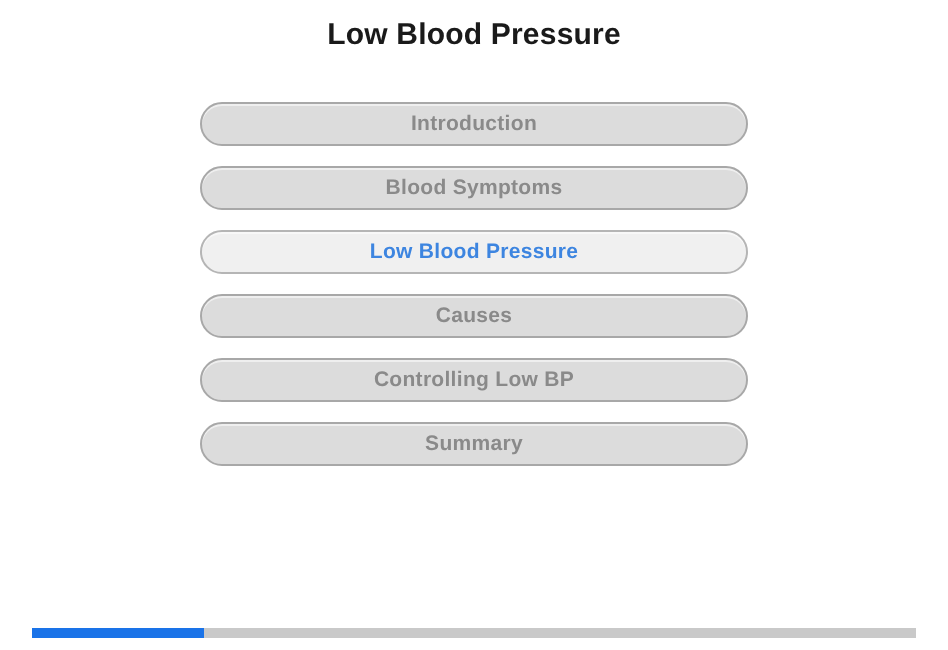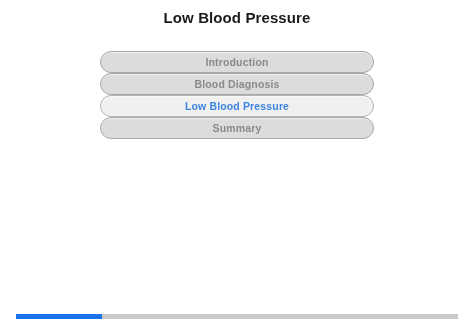--- a/index.html
+++ b/index.html
@@ -40,20 +40,21 @@
     top: 51px;
     left: 100px;
     width: 274px;
   }
 
   .menu-button {
     position: relative;
     box-sizing: border-box;
     width: 274px;
     height: 22px;
+    margin-bottom: 10px;
     border-radius: 11px;
     background: #dcdcdc;
     border: 1px solid #a8a8a8;
     display: flex;
     align-items: center;
     justify-content: center;
     cursor: pointer;
     box-shadow: 0 1px 0 rgba(255,255,255,0.55) inset;
   }
 
@@ -111,24 +112,30 @@
 
 <div class="page">
 
   <div class="page-title">Low Blood Pressure</div>
 
   <div class="menu-list">
       <div class="menu-button">
         <span class="label">Introduction</span>
       </div>
       <div class="menu-button">
-        <span class="label">Blood Diagnosis</span>
+        <span class="label">Blood Symptoms</span>
       </div>
       <div class="menu-button active">
         <span class="label">Low Blood Pressure</span>
+      </div>
+      <div class="menu-button">
+        <span class="label">Causes</span>
+      </div>
+      <div class="menu-button">
+        <span class="label">Controlling Low BP</span>
       </div>
       <div class="menu-button">
         <span class="label">Summary</span>
       </div>
     </div>
 
   <div class="progress-wrap">
     <div class="progress-track"></div>
     <div class="progress-fill" style="width: 19.5%;"></div>
   </div>

